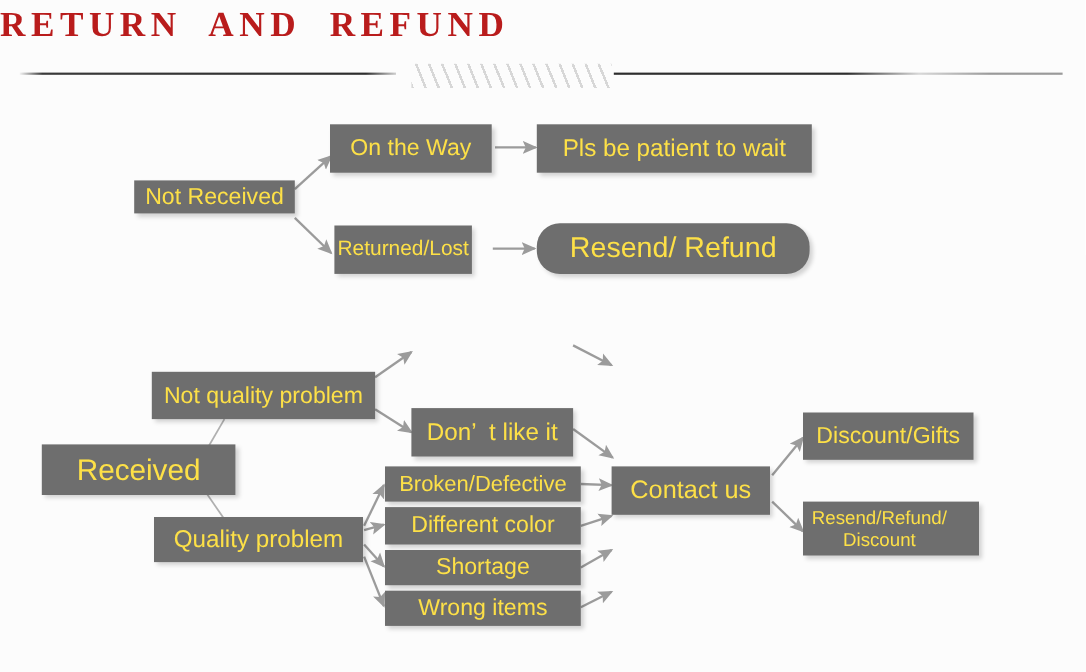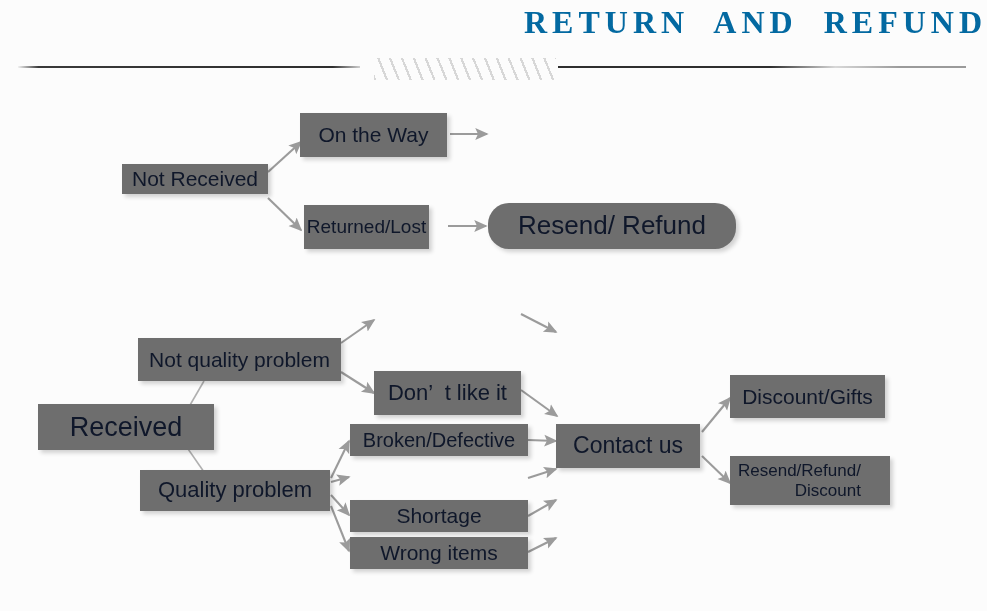--- a/index.html
+++ b/index.html
@@ -15,26 +15,26 @@
     overflow: hidden;
     font-family: "Liberation Sans", sans-serif;
   }
 
   
   #header-title {
     position: absolute;
     left: 0;
     top: 4px;
     width: 987px;
-    text-align: right;
+    text-align: left;
     font-family: "Liberation Serif", serif;
     font-size: 32px;
     font-weight: bold;
     letter-spacing: 5px;
-    color: #0369a1;
+    color: #b91c1c;
     white-space: pre;
   }
   #divider {
     position: absolute;
     left: 0;
     top: 58px;
     width: 987px;
     height: 22px;
   }
   .div-rule {
@@ -61,33 +61,33 @@
     background-image: repeating-linear-gradient(68deg,
         #d7d7d7 0px, #d7d7d7 2.2px,
         rgba(255,255,255,0) 2.2px, rgba(255,255,255,0) 11px);
   }
 
   
   .node {
     position: absolute;
     box-sizing: border-box;
     background: #6e6e6e;
-    color: #0f172a;
+    color: #fde047;
     display: flex;
     align-items: center;
     justify-content: center;
     text-align: center;
     line-height: 1.12;
     box-shadow: 3px 3px 4px rgba(0,0,0,0.17);
     padding: 0 6px;
     white-space: pre;
   }
   .node.left-align {
     justify-content: flex-start;
-    text-align: right;
+    text-align: center;
     padding-left: 8px;
   }
 
   
   #arrow-layer {
     position: absolute;
     left: 0;
     top: 0;
     width: 987px;
     height: 611px;
@@ -147,36 +147,38 @@
     <g stroke="#b0b0b0" stroke-width="1.6" fill="none">
       <line x1="186" y1="412" x2="204" y2="381"></line>
       <line x1="186" y1="446" x2="204" y2="472"></line>
     </g>
   </svg>
 
   <div class="node" style="left:122px; top:164px; width:146px; height:30px; font-size:21px;">Not Received</div>
 
   <div class="node" style="left:300px; top:113px; width:147px; height:44px; font-size:21px;">On the Way</div>
 
+  <div class="node" style="left:488px; top:113px; width:250px; height:44px; font-size:22px;">Pls be patient to wait</div>
 
   <div class="node" style="left:304px; top:205px; width:125px; height:44px; font-size:19px;">Returned/Lost</div>
 
   <div class="node" style="left:488px; top:203px; width:248px; height:46px; font-size:26px;border-radius:21px;">Resend/ Refund</div>
 
   <div class="node" style="left:38px; top:404px; width:176px; height:46px; font-size:27px;">Received</div>
 
   <div class="node" style="left:138px; top:338px; width:203px; height:43px; font-size:21px;">Not quality problem</div>
 
   <div class="node" style="left:140px; top:470px; width:190px; height:41px; font-size:22px;">Quality problem</div>
 
 
   <div class="node" style="left:350px; top:424px; width:178px; height:32px; font-size:20px;">Broken/Defective</div>
 
   <div class="node" style="left:374px; top:371px; width:147px; height:44px; font-size:22px;">Don’  t like it</div>
 
+  <div class="node" style="left:350px; top:461px; width:178px; height:34px; font-size:21px;">Different color</div>
 
   <div class="node" style="left:350px; top:500px; width:178px; height:32px; font-size:21px;">Shortage</div>
 
   <div class="node" style="left:350px; top:537px; width:178px; height:32px; font-size:21px;">Wrong items</div>
 
   <div class="node" style="left:556px; top:424px; width:144px; height:44px; font-size:23px;">Contact us</div>
 
   <div class="node" style="left:730px; top:375px; width:155px; height:43px; font-size:21px;">Discount/Gifts</div>
 
   <div class="node left-align" style="left:730px; top:456px; width:160px; height:49px; font-size:17px;">Resend/Refund/

